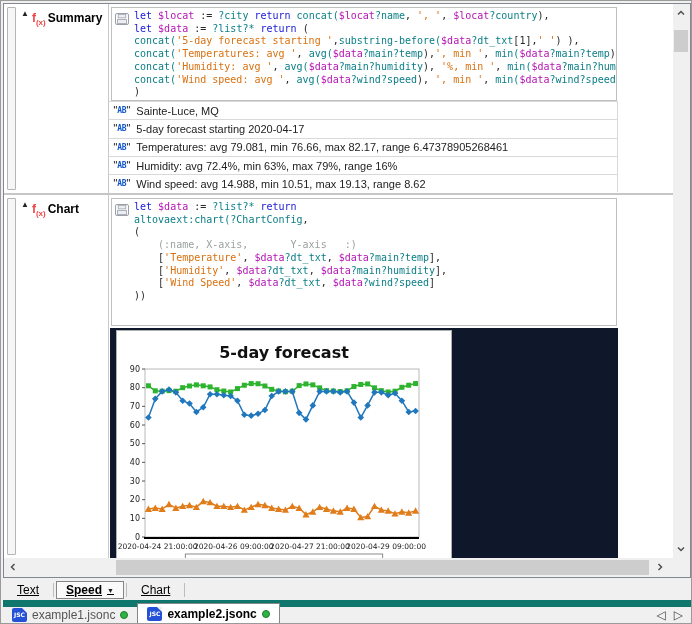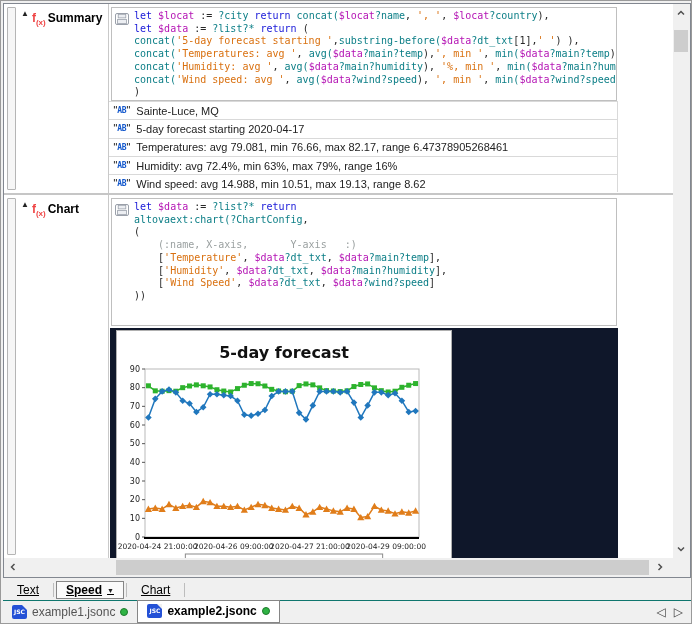--- a/index.html
+++ b/index.html
@@ -55,21 +55,21 @@
   .hthumb{position:absolute;left:112px;width:533px;top:2px;bottom:2px;background:#cdcdcd;}
   
   .view-tabs{position:absolute;left:2px;top:579px;width:688px;height:20px;background:#f0f0f0;
     display:flex;align-items:center;font-size:12px;color:#000;}
   .vtab{padding:1px 14px;cursor:default;text-decoration:underline;}
   .vtab.grid-active{border:1px solid #868686;background:#fafafa;font-weight:bold;
     padding:1px 9px;display:flex;align-items:center;gap:5px;margin:0 2px;}
   .dd{font-size:7px;color:#222;}
   .vsep{width:1px;height:14px;background:#bdbdbd;}
   .file-tabs{position:absolute;left:2px;top:599px;width:688px;height:22px;background:#f0f0f0;
-    border-top:1px solid #0f766e;display:flex;align-items:center;font-size:12px;}
+    border-top:7px solid #0f766e;display:flex;align-items:center;font-size:12px;}
   .ftab{display:flex;align-items:center;gap:5px;padding:0 9px;height:22px;color:#555;}
   .ftab.active{background:#fff;border:1px solid #868686;color:#000;font-weight:bold;margin-top:-1px;height:23px;}
   .jsc-icon{position:relative;width:15px;height:14px;background:#2451d6;border-radius:2px;flex:0 0 auto;}
   .jsc-icon i{position:absolute;inset:0;color:#fff;font-style:normal;font-weight:bold;
     font-size:6px;line-height:14px;text-align:center;font-family:"DejaVu Sans",sans-serif;}
   .jsc-icon::after{content:"";position:absolute;right:0;top:0;border-style:solid;
     border-width:0 5px 5px 0;border-color:transparent #f0f0f0 transparent transparent;}
   .dot{width:8px;height:8px;border-radius:50%;background:#2fb344;border:1px solid #1d7a2c;flex:0 0 auto;}
   .tab-nav{margin-left:auto;display:flex;gap:8px;align-items:center;padding-right:8px;color:#444;font-size:12px;}
 </style>

